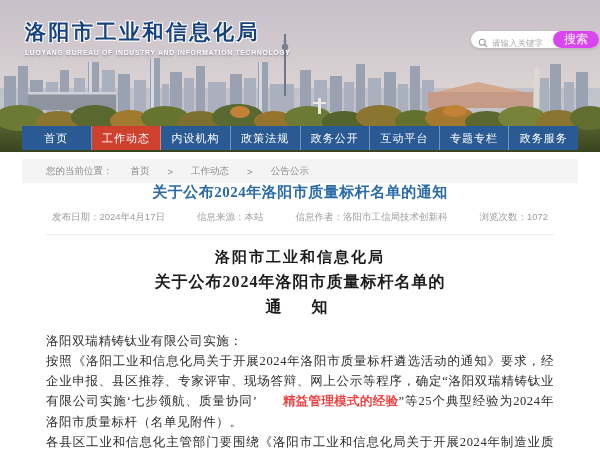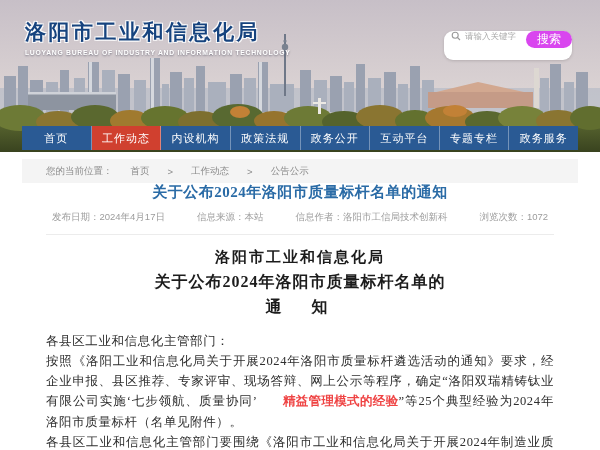--- a/index.html
+++ b/index.html
@@ -10,22 +10,22 @@
   .banner { position:relative; width:600px; height:152px; overflow:hidden; }
   .banner-svg { position:absolute; left:0; top:0; }
 
   .logo { position:absolute; left:25px; top:18px; cursor:pointer; }
   .logo-cn { font-size:21px; font-weight:bold; color:#16437e; letter-spacing:2.5px;
     text-shadow:-1px -1px 0 rgba(255,255,255,.9), 1px -1px 0 rgba(255,255,255,.9),
                 -1px 1px 0 rgba(255,255,255,.9), 1px 1px 0 rgba(255,255,255,.9); }
   .logo-en { margin-top:3px; font-size:6.8px; font-weight:bold; color:#fff;
     letter-spacing:0.72px; text-shadow:0 1px 2px rgba(70,70,90,.65); white-space:nowrap; }
 
-  .search { position:absolute; top:31px; right:28px; width:128px; height:29px;
-    background:#fff; border-radius:9px; display:flex; align-items:flex-start;
+  .search { position:absolute; top:31px; right:1px; width:128px; height:17px;
+    background:#fff; border-radius:9px; display:flex; align-items:flex-end;
     box-shadow:0 1px 3px rgba(0,0,0,.15); }
   .search-icon { margin-left:7px; display:flex; flex:0 0 auto; }
   .search input { flex:1; min-width:0; border:0; outline:0; background:transparent;
     font-size:8.5px; color:#666; padding:0 4px; }
   .search input::placeholder { color:#a9a9a9; }
   .search-btn { height:17px; padding:0 11px; border:0; border-radius:9px;
     background:#d946ef; color:#fff; font-size:12px; cursor:pointer; flex:0 0 auto; }
 
   .nav { position:absolute; left:22px; right:22px; top:126px; height:24px;
     display:flex; background:#2a5a94; }
@@ -211,17 +211,17 @@
 
   <div class="divider"></div>
 
   <div class="doc-title">
     <div class="l1">洛阳市工业和信息化局</div>
     <div class="l2">关于公布2024年洛阳市质量标杆名单的</div>
     <div class="l3">通　知</div>
   </div>
 
   <div class="doc-body">
-    <p>各县区工业和信息化主管部门：</p>
+    <p>洛阳双瑞精铸钛业有限公司实施：</p>
     <p><span>按照《洛阳工业和信息化局关于开展2024年洛阳市质量标杆遴选活动的通知》要求，经企业申报、县区推荐、专家评审、现场答辩、网上公示等程序，确定“洛阳双瑞精铸钛业有限公司实施‘七步领航、质量协同’</span><strong>精益管理模式的经验</strong><span>”等25个典型经验为2024年洛阳市质量标杆（名单见附件）。</span></p>
     <p>各县区工业和信息化主管部门要围绕《洛阳市工业和信息化局关于开展2024年制造业质量提升活动的通知》要求，积极组织辖区企业开展质量标杆经验交流、现场观摩、移植推广、对标达标等活动，引导企业不断深化运用</p>
   </div>
 </div>
 
 </body></html>

